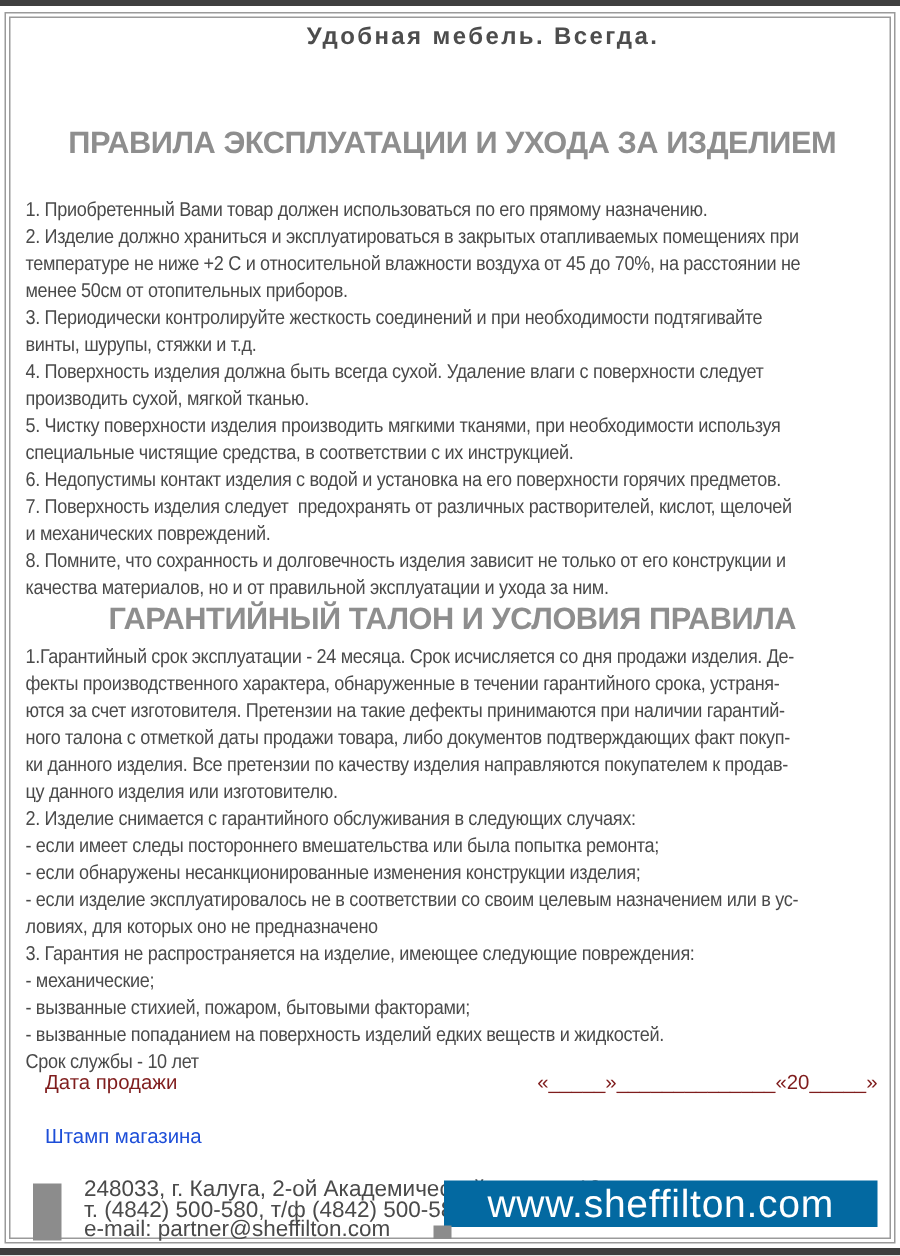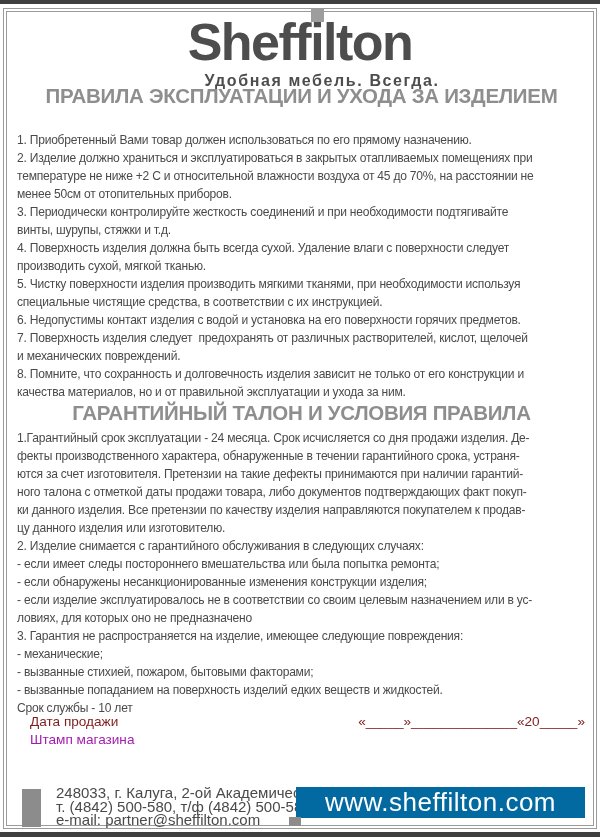--- a/index.html
+++ b/index.html
@@ -25,45 +25,41 @@
 
   .body-text{position:absolute;left:17px;width:634px;font-size:13.4px;line-height:18px;
              letter-spacing:-0.25px;color:#4a4a4a;white-space:pre-line;
              transform:scaleX(0.90);transform-origin:0 0;}
   .s1{top:131px;}
   .s2{top:429px;}
 
   .date-row{position:absolute;left:30px;right:15px;top:714px;display:flex;
             justify-content:space-between;align-items:baseline;
             font-size:13.6px;color:#7f1d1d;}
-  .stamp{position:absolute;left:30px;top:732px;font-size:13.6px;color:#a21caf;}
+  .stamp{position:absolute;left:30px;top:750px;font-size:13.6px;color:#1d4ed8;}
 
   .addr-square{position:absolute;left:22px;top:789px;width:19px;height:38px;background:#8c8c8c;}
   .addr{position:absolute;left:56px;top:786px;font-size:15px;line-height:13.6px;
         color:#4a4a4a;white-space:pre-line;}
   .site-bar{position:absolute;left:296px;top:787px;width:289px;height:31px;background:#0369a1;
             color:#ffffff;display:flex;align-items:center;justify-content:center;
             font-size:26px;letter-spacing:0.5px;}
   .site-square{position:absolute;left:289px;top:817px;width:12px;height:9px;background:#8c8c8c;}
 </style>
 </head>
 <body>
 
 <div class="page">
 
   <div class="edge-bar top"></div>
   <div class="frame">
     <div class="frame-inner"></div>
   </div>
 
   <header class="brand-head">
-    <div class="logo">
-      <span class="logo-square"></span>
-      <span class="logo-text">Sheffilton</span>
-    </div>
     <div class="tagline">Удобная мебель. Всегда.</div>
   </header>
 
   <h1 class="sec-title t1">ПРАВИЛА ЭКСПЛУАТАЦИИ И УХОДА ЗА ИЗДЕЛИЕМ</h1>
   <div class="body-text s1">1. Приобретенный Вами товар должен использоваться по его прямому назначению.
 2. Изделие должно храниться и эксплуатироваться в закрытых отапливаемых помещениях при
 температуре не ниже +2 С и относительной влажности воздуха от 45 до 70%, на расстоянии не
 менее 50см от отопительных приборов.
 3. Периодически контролируйте жесткость соединений и при необходимости подтягивайте
 винты, шурупы, стяжки и т.д.

